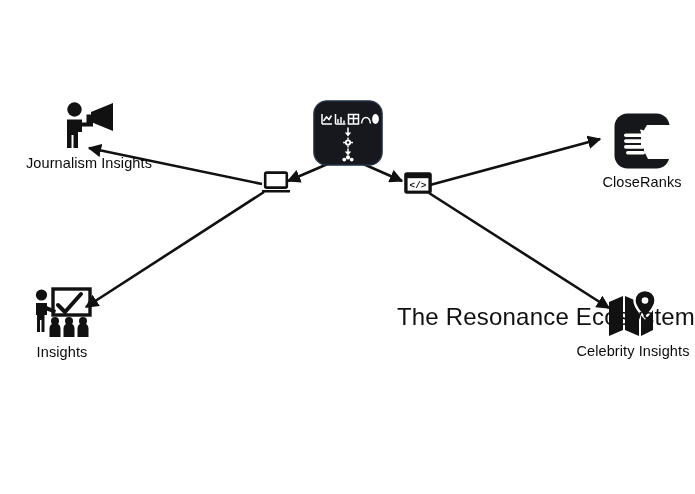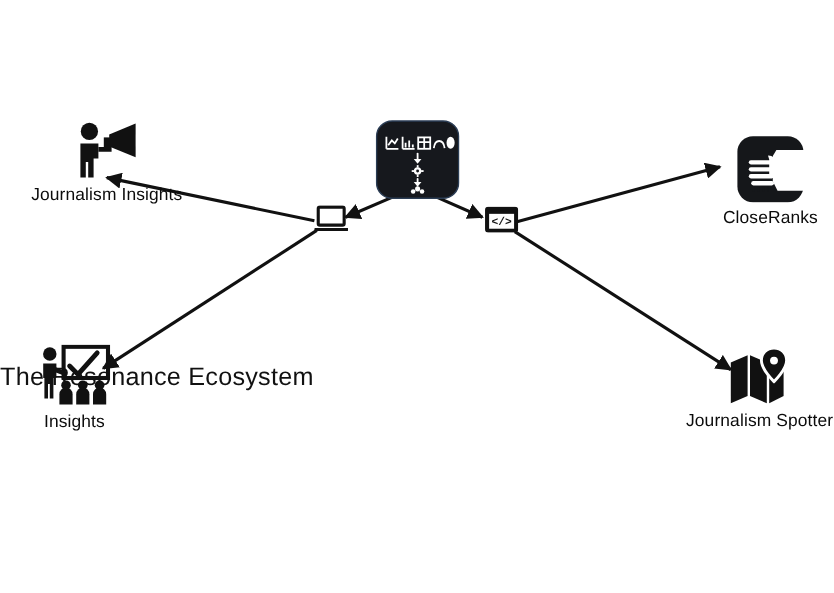--- a/index.html
+++ b/index.html
@@ -42,22 +42,22 @@
     letter-spacing: 0.1px;
     white-space: nowrap;
     margin-top: 5px;
     font-weight: 400;
   }
   .diagram-title {
     position: absolute;
     left: 0;
     top: 303px;
     width: 695px;
-    text-align: left;
-    font-size: 21px;
+    text-align: right;
+    font-size: 24px;
     color: #111111;
     letter-spacing: 0.2px;
     font-weight: 400;
   }
   .icon-box {
     display: block;
     line-height: 0;
   }
   
   #node-core {
@@ -258,18 +258,18 @@
     <span class="icon-box">
       <svg width="52" height="48" viewBox="0 0 52 48">
         <path d="M2 12 L16 6 L16 40 L2 46 z" fill="#111111"></path>
         <path d="M18 6 L32 12 L32 46 L18 40 z" fill="#111111"></path>
         <path d="M34 12 L46 6 L46 40 L34 46 z" fill="#111111"></path>
         <path d="M38 0 C32 0, 27.5 4.5, 27.5 10.5 C27.5 18, 38 28, 38 28
                  C38 28, 48.5 18, 48.5 10.5 C48.5 4.5, 44 0, 38 0 z" fill="#111111" stroke="#ffffff" stroke-width="2.4"></path>
         <circle cx="38" cy="10.5" r="3.3" fill="#ffffff"></circle>
       </svg>
     </span>
-    <span class="node-label">Journalism Spotter</span>
+    <span class="node-label">Celebrity Insights</span>
   </div>
 
   <div class="diagram-title">The Resonance Ecosystem</div>
 
 </div>
 
 </body></html>

